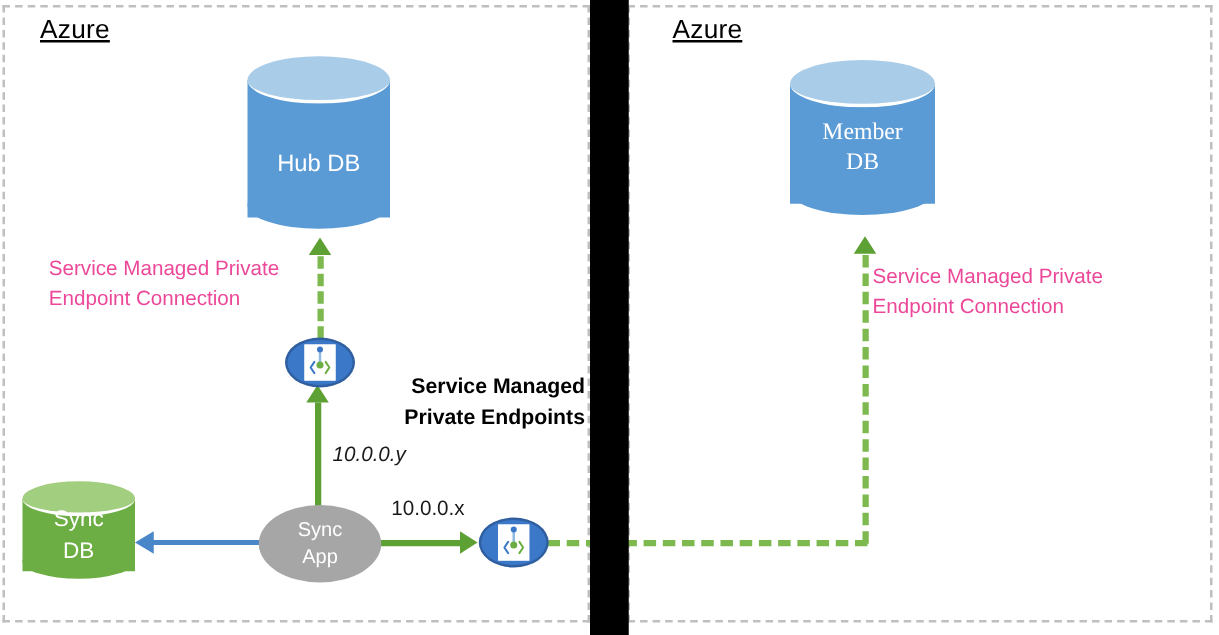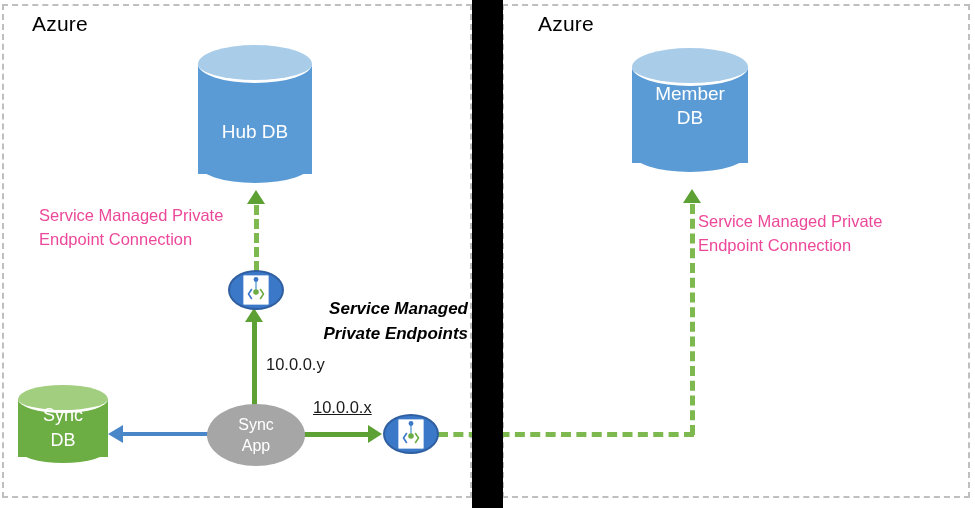--- a/index.html
+++ b/index.html
@@ -36,20 +36,21 @@
     z-index: 6;
   }
 
   .panel-title {
     position: absolute;
     font-size: 21px;
     color: #000000;
     letter-spacing: 0.2px;
     white-space: nowrap;
     z-index: 4;
+    text-decoration: underline;
   }
   #title-left  { left: 32px;  top: 12px; }
   #title-right { left: 538px; top: 12px; }
 
   
   .cylinder {
     position: absolute;
     z-index: 3;
   }
   .cyl-body {
@@ -82,21 +83,21 @@
   #hub-db .cyl-body   { top: 19px; height: 110px; background: #5B9BD5; }
   #hub-db .cyl-bottom { top: 100px; height: 38px; background: #5B9BD5; }
   #hub-db .cyl-top    { top: 0px;  height: 38px; background: #A9CCE9; border-bottom: 3px solid #ffffff; box-sizing: border-box; }
   #hub-db .cyl-label  { top: 65px; margin-top: 10px; }
 
   
   #member-db { left: 632px; top: 48px; width: 116px; height: 134px; }
   #member-db .cyl-body   { top: 19px; height: 96px; background: #5B9BD5; }
   #member-db .cyl-bottom { top: 86px; height: 38px; background: #5B9BD5; }
   #member-db .cyl-top    { top: 0px;  height: 38px; background: #A9CCE9; border-bottom: 3px solid #ffffff; box-sizing: border-box; }
-  #member-db .cyl-label  { top: 34px; }
+  #member-db .cyl-label  { top: 46px; font-family: Liberation Serif, serif; }
 
   
   #sync-db { left: 18px; top: 385px; width: 90px; height: 88px; }
   #sync-db .cyl-body   { top: 14px; height: 58px; background: #6DAE44; }
   #sync-db .cyl-bottom { top: 50px; height: 28px; background: #6DAE44; }
   #sync-db .cyl-top    { top: 0px;  height: 28px; background: #A2CE7F; border-bottom: 3px solid #ffffff; box-sizing: border-box; }
   #sync-db .cyl-label  { top: 18px; font-size: 18px; line-height: 25px; }
 
   
   #sync-app {
@@ -207,31 +208,30 @@
     left: 278px;
     top: 296px;
     width: 190px;
     text-align: right;
     font-size: 17px;
     line-height: 25px;
     font-weight: bold;
     color: #000000;
     white-space: pre-line;
     z-index: 4;
-    font-style: italic;
   }
   .ip-label {
     position: absolute;
     font-size: 16.5px;
     color: #1a1a1a;
     white-space: nowrap;
     z-index: 4;
   }
-  #ip-y { left: 266px; top: 355px; }
-  #ip-x { left: 313px; top: 398px; text-decoration: underline; }
+  #ip-y { left: 266px; top: 355px; font-style: italic; }
+  #ip-x { left: 313px; top: 398px; }
 </style>
 </head>
 <body>
 
 <div id="canvas">
 
   <div class="panel" id="panel-left"></div>
 
   <div class="panel" id="panel-right"></div>
 

